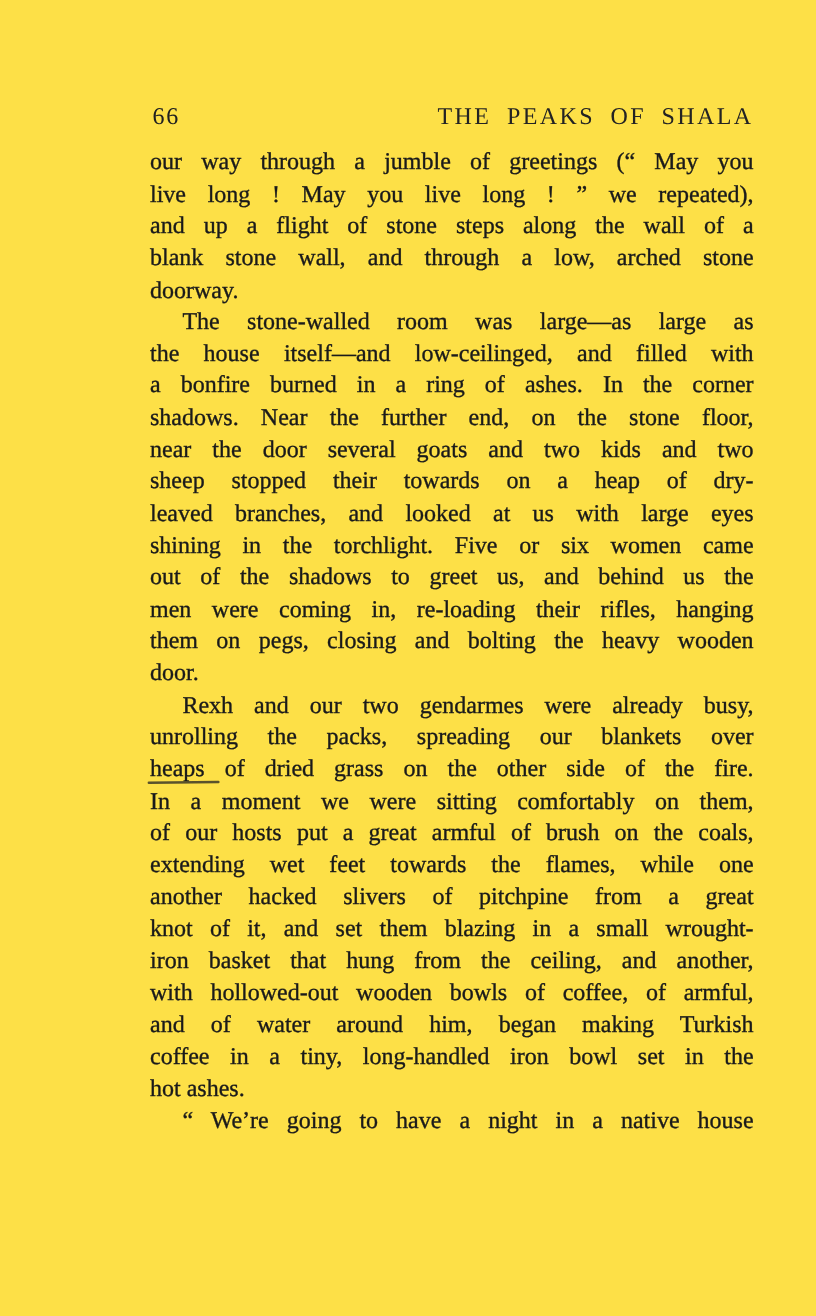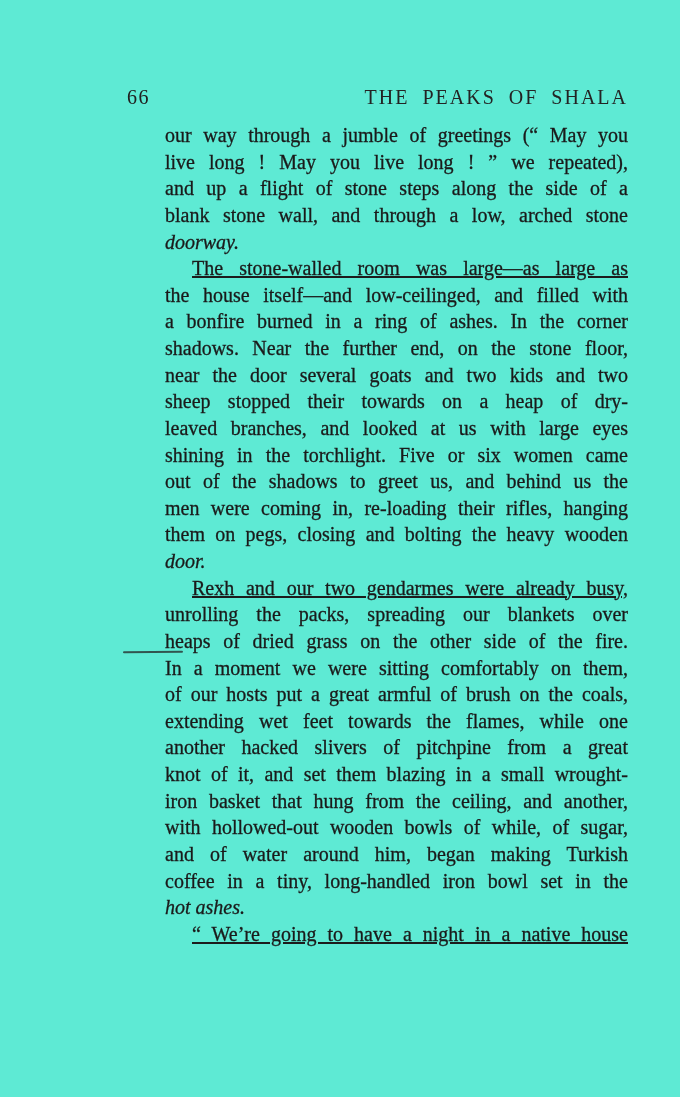--- a/index.html
+++ b/index.html
@@ -4,21 +4,21 @@
 <style>
   html, body {
     margin: 0;
     padding: 0;
     background: #ffffff;
   }
   .page {
     position: relative;
     width: 680px;
     height: 1097px;
-    background: #5eead4;
+    background: #fde047;
     overflow: hidden;
     font-family: "Liberation Serif", "DejaVu Serif", serif;
     color: #1a1a1a;
   }
   .page-header {
     position: absolute;
     top: 86px;
     left: 125px;
     width: 503px;
     height: 24px;
@@ -48,30 +48,27 @@
     width: 503px;
     font-size: 20px;
     -webkit-text-stroke: 0.3px #1c1c1c;
   }
   .line {
     height: 26.63px;
     line-height: 26.63px;
     text-align: justify;
     text-align-last: justify;
     white-space: normal;
-    margin-left: 40px;
   }
   .line.endline {
     text-align: right;
     text-align-last: left;
-    font-style: italic;
   }
   .line.indent {
     text-indent: 27px;
-    text-decoration: underline;
   }
   .scan-artifact-line {
     position: absolute;
     left: 123px;
     top: 651px;
     width: 60px;
     height: 2px;
     background: rgba(35, 35, 35, 0.75);
     border-radius: 1px;
     transform: rotate(-0.6deg);
@@ -83,21 +80,21 @@
 <div class="page">
 
   <div class="page-header">
     <span class="page-number">66</span>
     <span class="running-title">THE PEAKS OF SHALA</span>
   </div>
 
   <div class="text-block">
       <div class="line">our way through a jumble of greetings (“ May you</div>
       <div class="line">live long ! May you live long ! ” we repeated),</div>
-      <div class="line">and up a flight of stone steps along the side of a</div>
+      <div class="line">and up a flight of stone steps along the wall of a</div>
       <div class="line">blank stone wall, and through a low, arched stone</div>
       <div class="line endline">doorway.</div>
       <div class="line indent">The stone-walled room was large—as large as</div>
       <div class="line">the house itself—and low-ceilinged, and filled with</div>
       <div class="line">a bonfire burned in a ring of ashes. In the corner</div>
       <div class="line">shadows. Near the further end, on the stone floor,</div>
       <div class="line">near the door several goats and two kids and two</div>
       <div class="line">sheep stopped their towards on a heap of dry-</div>
       <div class="line">leaved branches, and looked at us with large eyes</div>
       <div class="line">shining in the torchlight. Five or six women came</div>
@@ -107,21 +104,21 @@
       <div class="line endline">door.</div>
       <div class="line indent">Rexh and our two gendarmes were already busy,</div>
       <div class="line">unrolling the packs, spreading our blankets over</div>
       <div class="line">heaps of dried grass on the other side of the fire.</div>
       <div class="line">In a moment we were sitting comfortably on them,</div>
       <div class="line">of our hosts put a great armful of brush on the coals,</div>
       <div class="line">extending wet feet towards the flames, while one</div>
       <div class="line">another hacked slivers of pitchpine from a great</div>
       <div class="line">knot of it, and set them blazing in a small wrought-</div>
       <div class="line">iron basket that hung from the ceiling, and another,</div>
-      <div class="line">with hollowed-out wooden bowls of while, of sugar,</div>
+      <div class="line">with hollowed-out wooden bowls of coffee, of armful,</div>
       <div class="line">and of water around him, began making Turkish</div>
       <div class="line">coffee in a tiny, long-handled iron bowl set in the</div>
       <div class="line endline">hot ashes.</div>
       <div class="line indent">“ We’re going to have a night in a native house</div>
     </div>
 
   <div class="scan-artifact-line"></div>
 
 </div>
 

